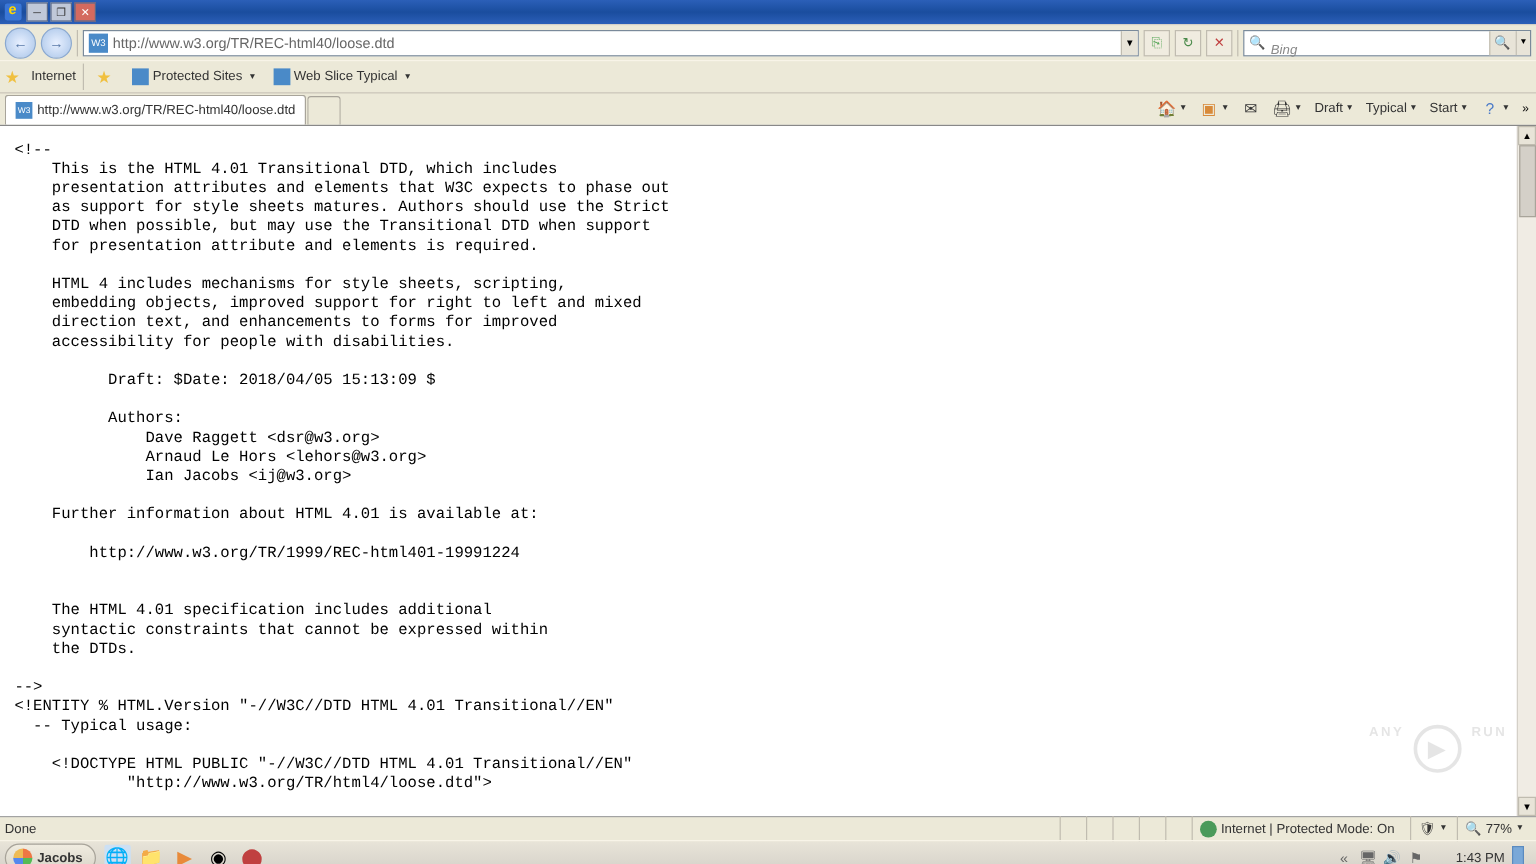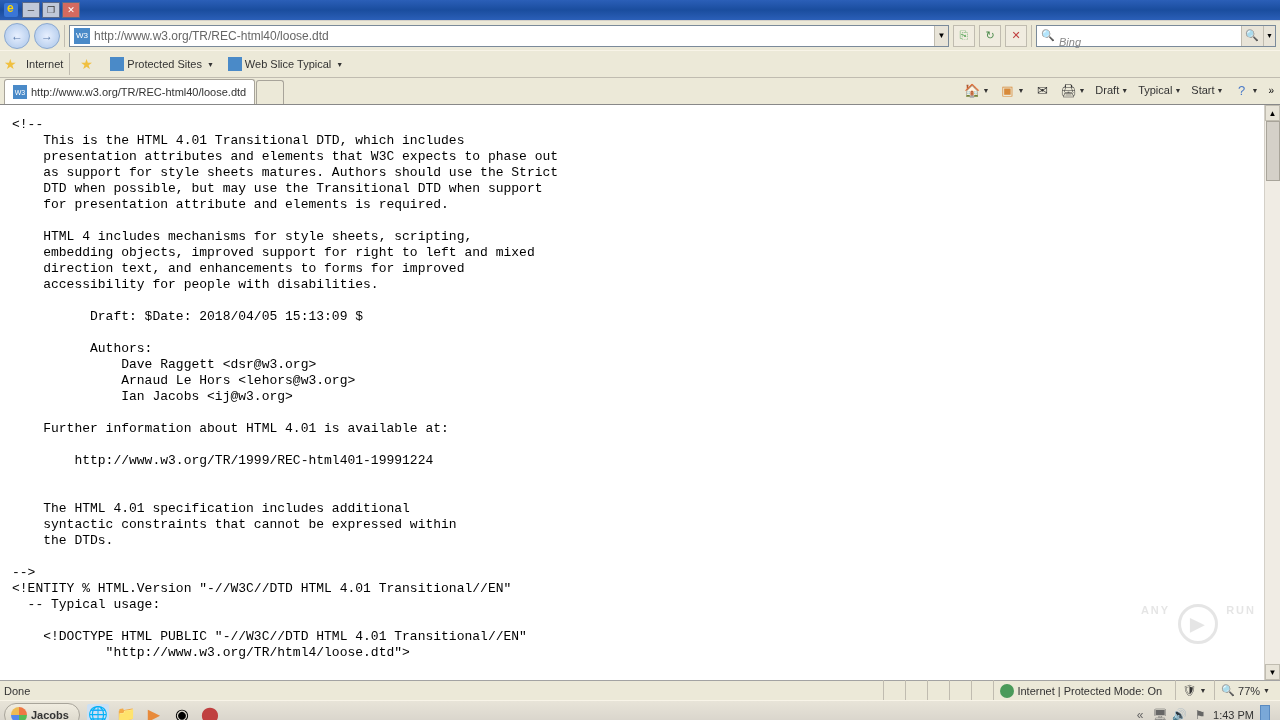--- a/index.html
+++ b/index.html
@@ -69,21 +69,21 @@
 .status-cell.wide { min-width: 180px; }
 .zone-icon { width: 14px; height: 14px; border-radius: 50%; background: #4a9a5a; display: inline-block; }
 
 
 .taskbar { height: 28px; background: linear-gradient(to bottom, #e8e4d8, #d4d0c8); border-top: 1px solid #f8f4e8; display: flex; align-items: center; position: relative; }
 .start-btn { height: 24px; padding: 0 10px 0 6px; background: linear-gradient(to bottom, #f0ece0, #d8d4c8); border: 1px solid #a8a49a; border-radius: 12px; margin: 0 4px; display: flex; align-items: center; gap: 4px; font-weight: bold; color: #333; }
 .start-orb { width: 16px; height: 16px; border-radius: 50%; background: conic-gradient(#e74 0 90deg, #5b5 90deg 180deg, #58e 180deg 270deg, #eb5 270deg 360deg); }
 .task-icon { width: 22px; height: 22px; margin: 0 3px; display: flex; align-items: center; justify-content: center; font-size: 16px; border-radius: 2px; }
 .tray { position: absolute; right: 4px; display: flex; align-items: center; gap: 6px; padding: 0 6px; }
 .tray-icon { width: 14px; height: 14px; display: flex; align-items: center; justify-content: center; font-size: 12px; color: #666; }
-.tray-time { color: #333; }
+.tray-time { color: #333; margin-left: 20px; }
 </style>
 </head>
 <body>
 
 <div class="titlebar">
   <span class="titlebar-icon"></span>
   <div class="titlebar-btns">
     <div class="titlebar-btn">─</div>
     <div class="titlebar-btn">❐</div>
     <div class="titlebar-btn close">✕</div>

